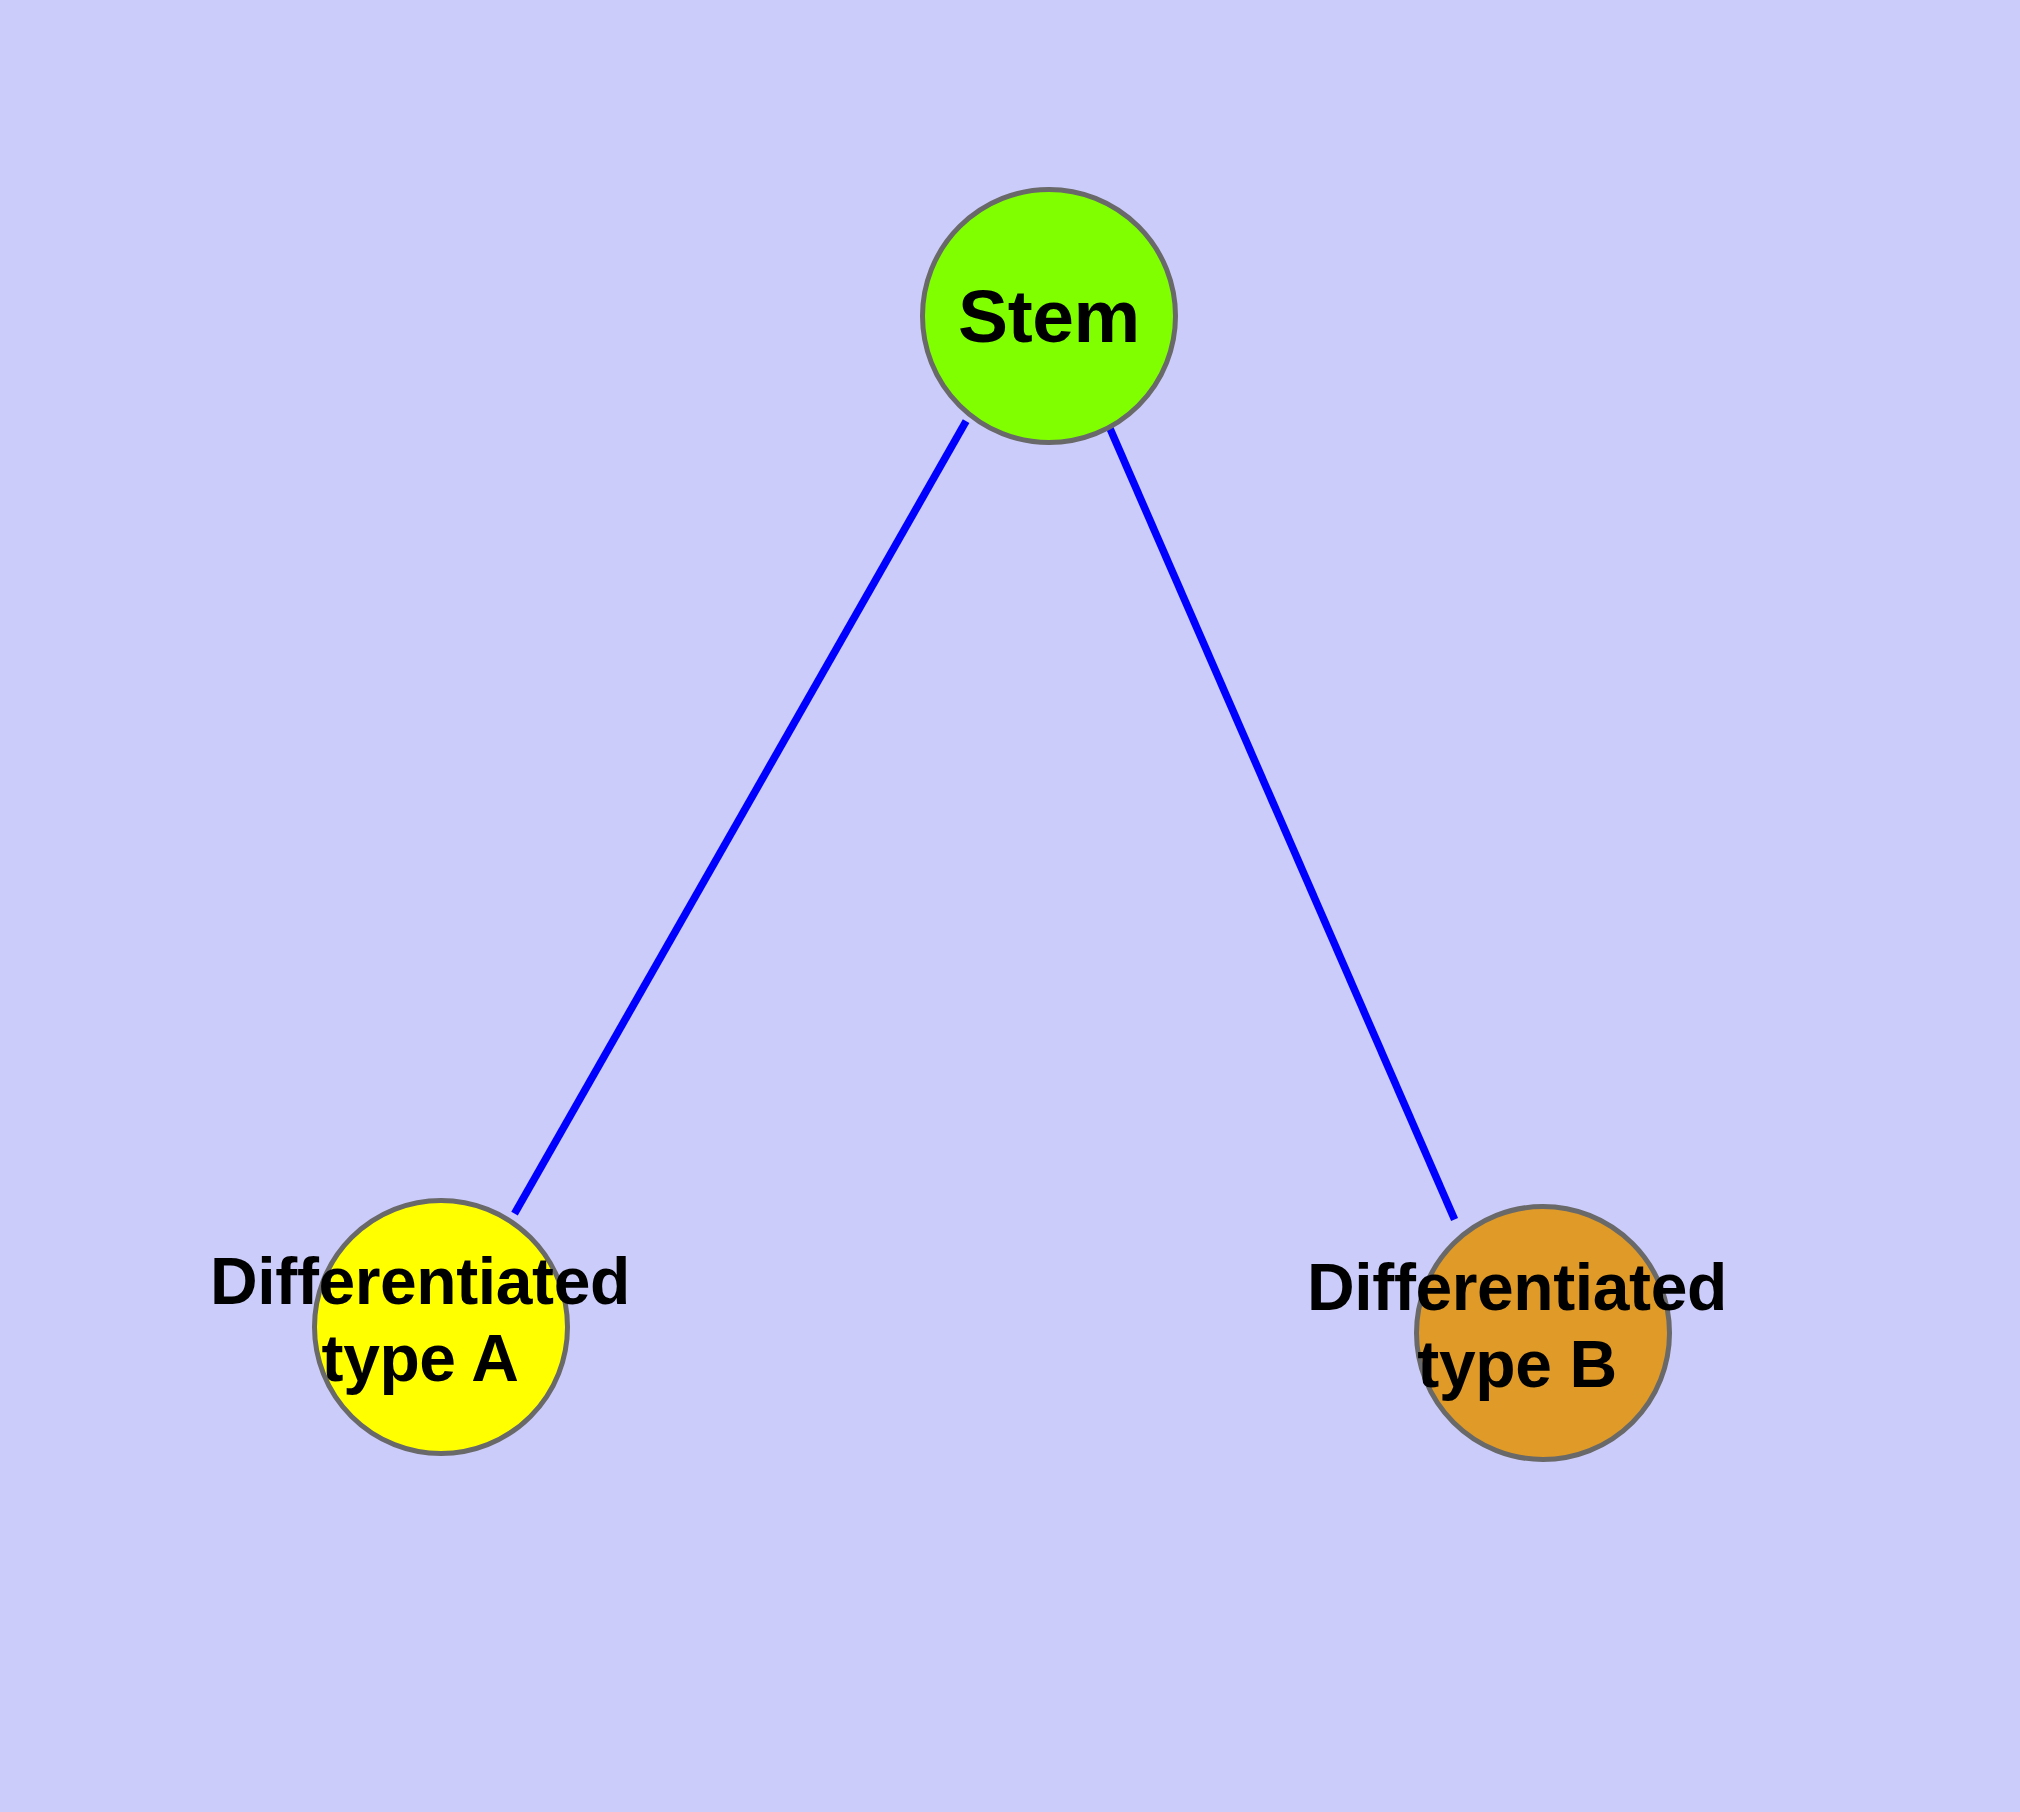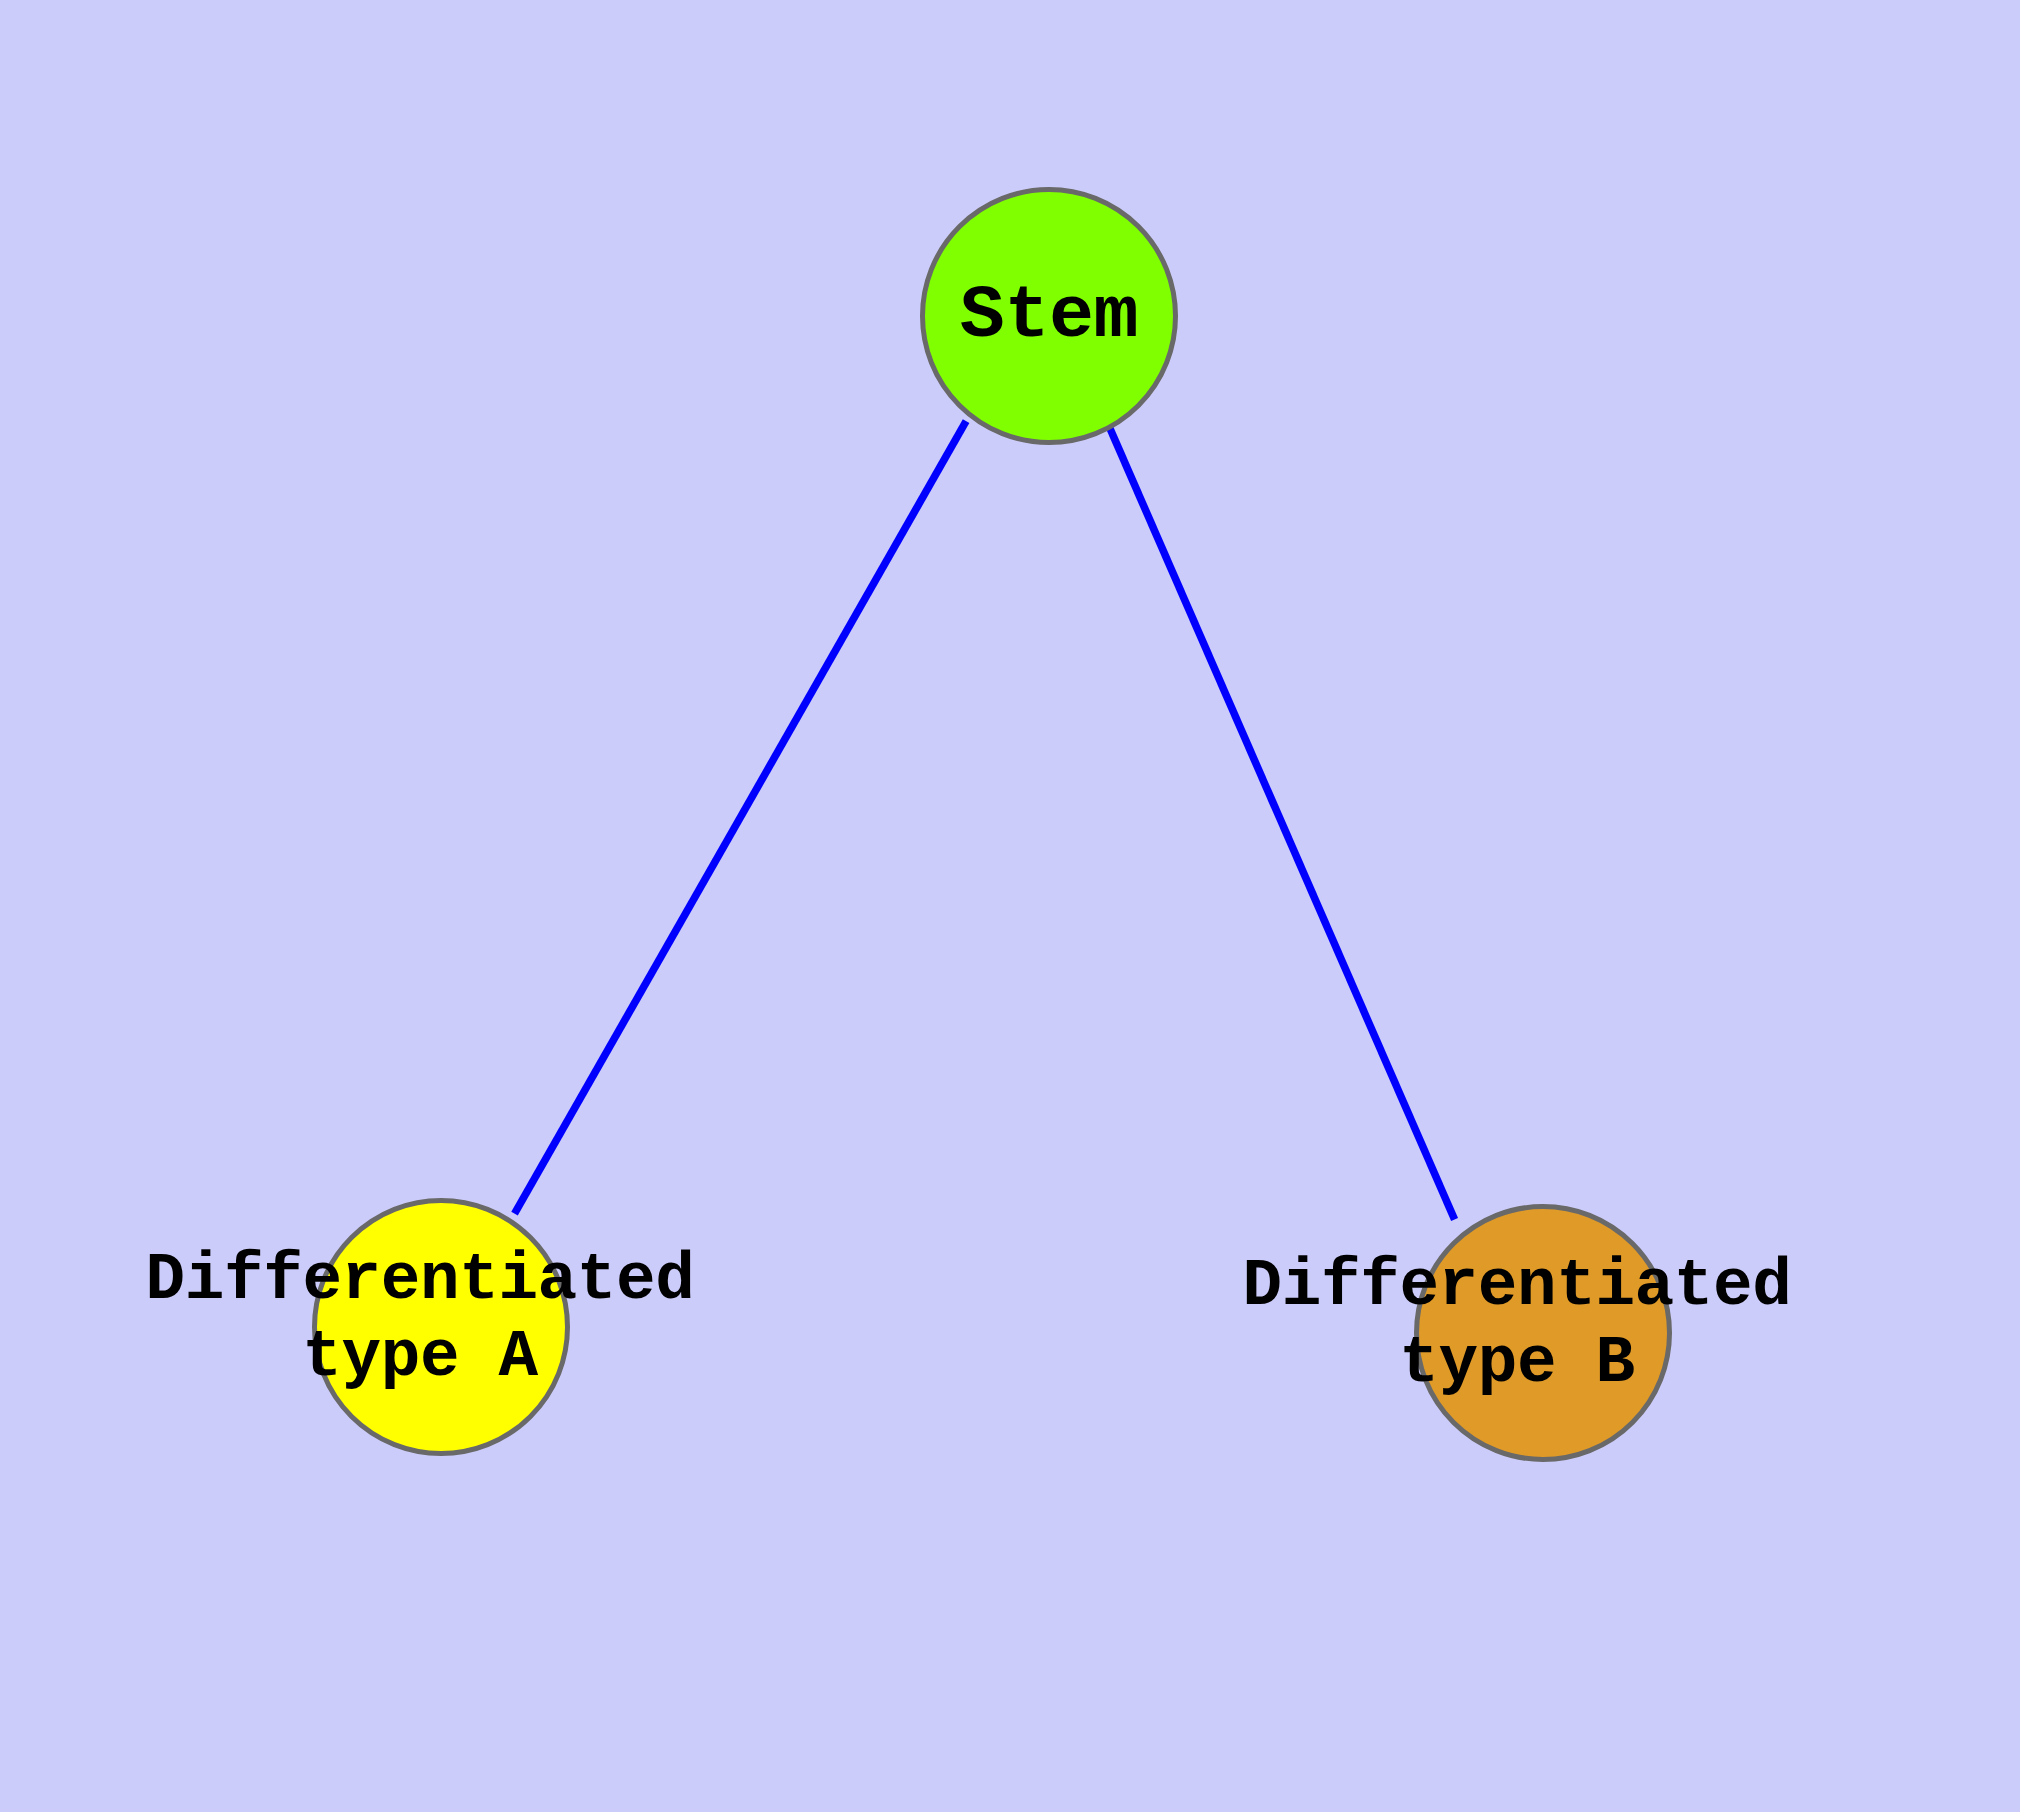--- a/index.html
+++ b/index.html
@@ -5,21 +5,21 @@
   html, body {
     margin: 0;
     padding: 0;
     background: #ccccfa;
   }
   #stage {
     position: relative;
     width: 2001px;
     height: 1812px;
     overflow: hidden;
-    font-family: Liberation Mono, monospace;
+    font-family: Liberation Sans, sans-serif;
   }
   #bg-layer {
     position: absolute;
     inset: 0;
   }
   #edge-layer,
   #node-layer,
   #label-layer {
     position: absolute;
     inset: 0;

